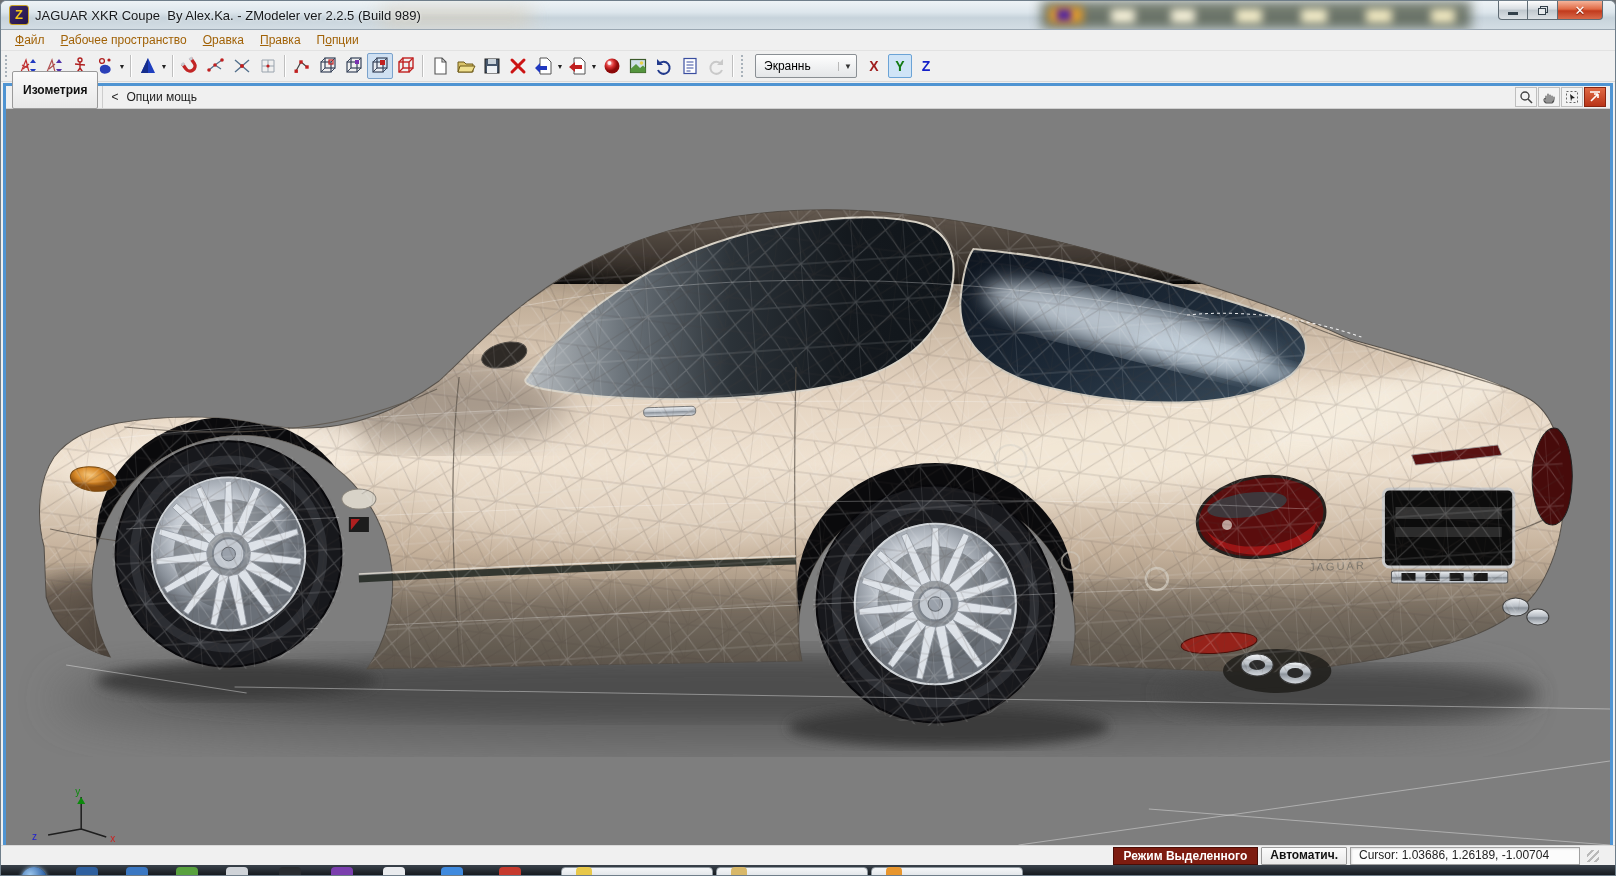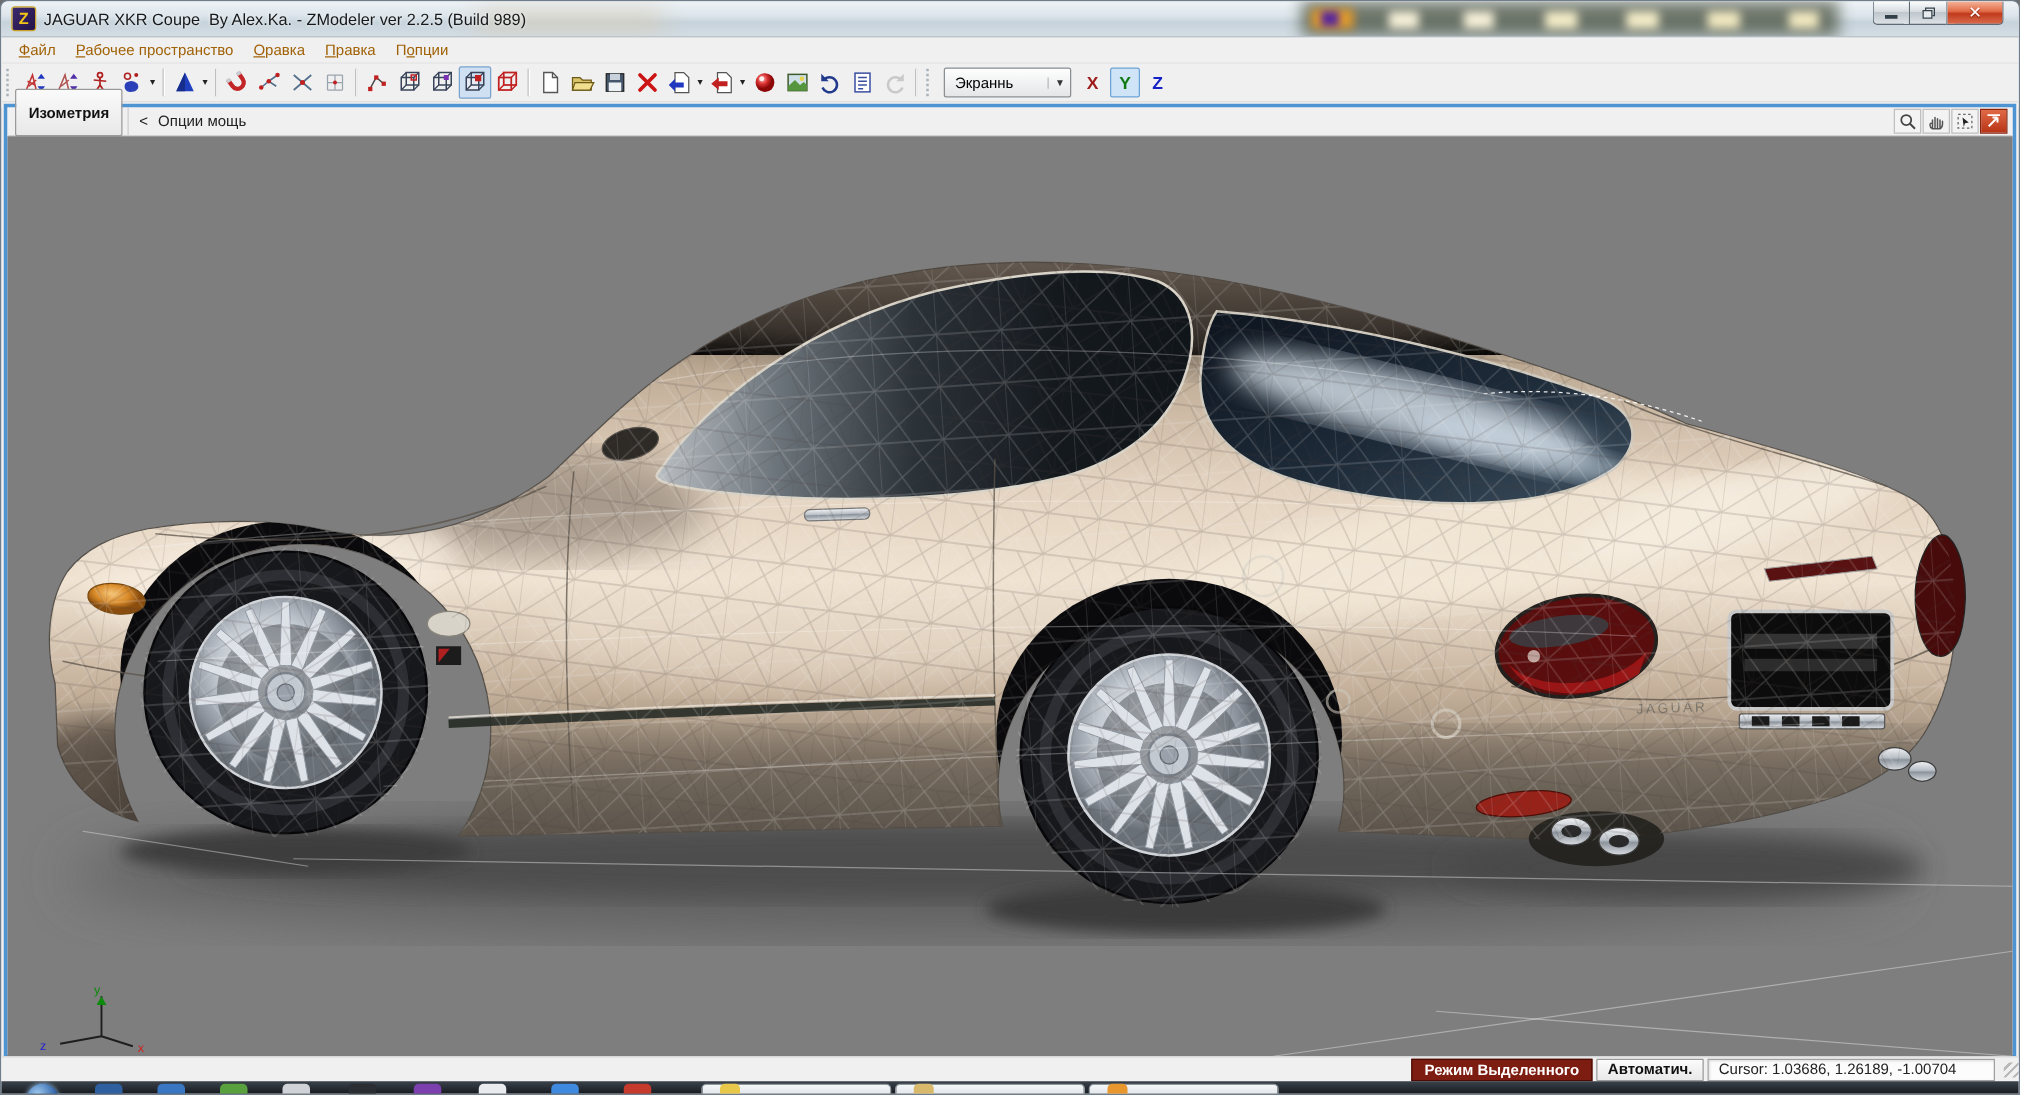--- a/index.html
+++ b/index.html
@@ -51,21 +51,21 @@
   .viewnamebtn{font-size:12px;font-weight:bold;color:#111;background:linear-gradient(#fafafa,#e8e8e8);
     border:1px solid #9a9a9a;border-radius:2px;padding:11px 10px;margin:0 4px 15px 6px;}
   .viewopts{font-size:12px;color:#222;display:flex;align-items:center;gap:8px;border-left:1px solid #cdcdcd;padding-left:8px;height:100%;}
   .vh-icons{margin-left:auto;display:flex;align-items:center;gap:1px;padding-right:4px;}
   .vhbtn{width:20px;height:18px;display:flex;align-items:center;justify-content:center;border:1px solid #bfbfbf;background:#f3f3f3;}
   .vhbtn.red{background:linear-gradient(#e06a45,#b93418);border-color:#8a2510;}
   .viewcanvas{position:relative;height:736px;background:#7e7e7e;overflow:hidden;}
   .viewcanvas svg{display:block;width:100%;height:100%;}
   
   .statusbar{position:absolute;left:0;right:0;bottom:10px;height:20px;background:#f0f0f0;display:flex;align-items:center;
-    justify-content:flex-end;gap:3px;border-top:1px solid #dadada;box-sizing:border-box;}
+    justify-content:flex-end;gap:3px;padding-right:16px;border-top:1px solid #dadada;box-sizing:border-box;}
   .modebadge{background:#7d1c10;border:1px solid #4a0d06;color:#fff;font-weight:bold;font-size:12px;padding:0 10px;height:16px;line-height:16px;}
   .autobtn{background:linear-gradient(#fbfbfb,#e9e9e9);border:1px solid #9a9a9a;color:#111;font-weight:bold;font-size:12px;
     padding:0 8px;height:16px;line-height:15px;border-radius:1px;}
   .cursorfield{background:#fcfcfc;border:1px solid #a0a0a0;font-size:12px;color:#222;height:16px;line-height:15px;
     padding:0 8px;min-width:212px;box-shadow:inset 1px 1px 2px rgba(0,0,0,.12);}
   .grip{width:12px;height:12px;margin-left:4px;background:
     repeating-linear-gradient(135deg,transparent 0 3px,#b3b3b3 3px 5px);opacity:.9;}
   
   .taskbar{position:absolute;left:0;right:0;bottom:0;height:10px;background:linear-gradient(#3a424b,#171b20);overflow:hidden;}
   .tk{position:absolute;bottom:-8px;height:16px;border-radius:4px;}

